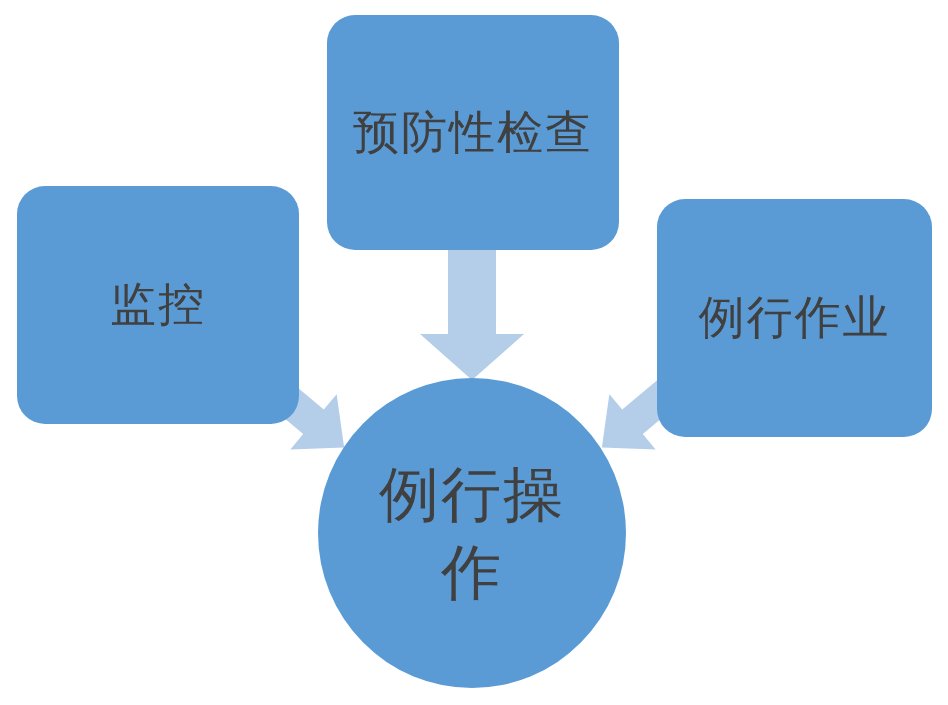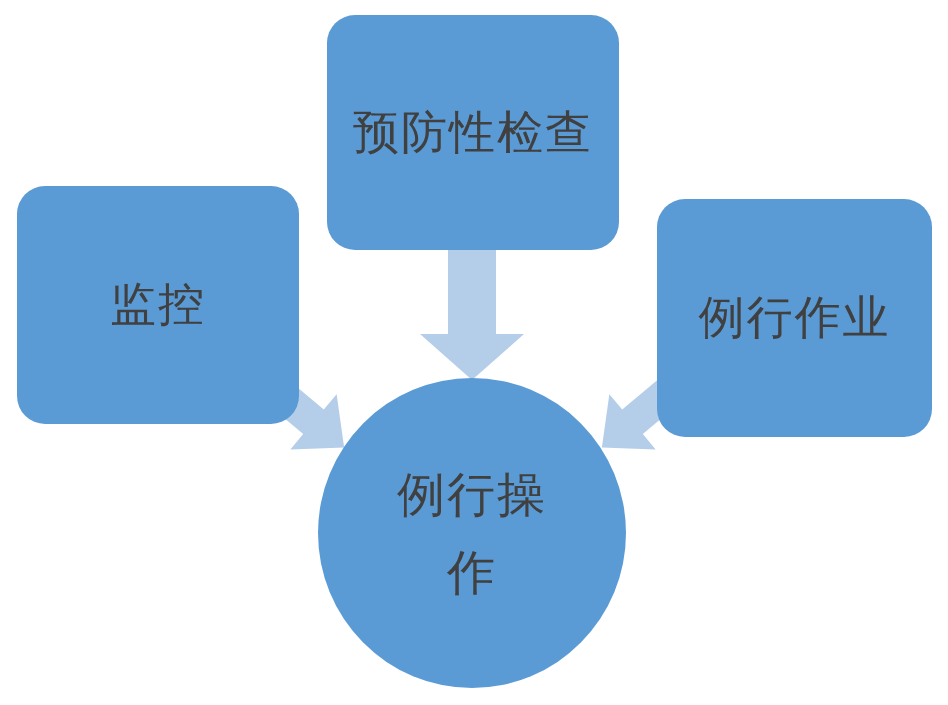--- a/index.html
+++ b/index.html
@@ -51,21 +51,21 @@
     width: 275px;
     height: 238px;
     margin-top: 13px;
   }
   .circle-center {
     left: 318px;
     top: 378px;
     width: 308px;
     height: 310px;
     border-radius: 50%;
-    font-size: 48px;
+    font-size: 60px;
   }
   .circle-center .label {
     display: block;
     width: 195px;
     line-height: 78px;
     word-break: break-all;
   }
   .arrow-layer {
     position: absolute;
     left: 0;

